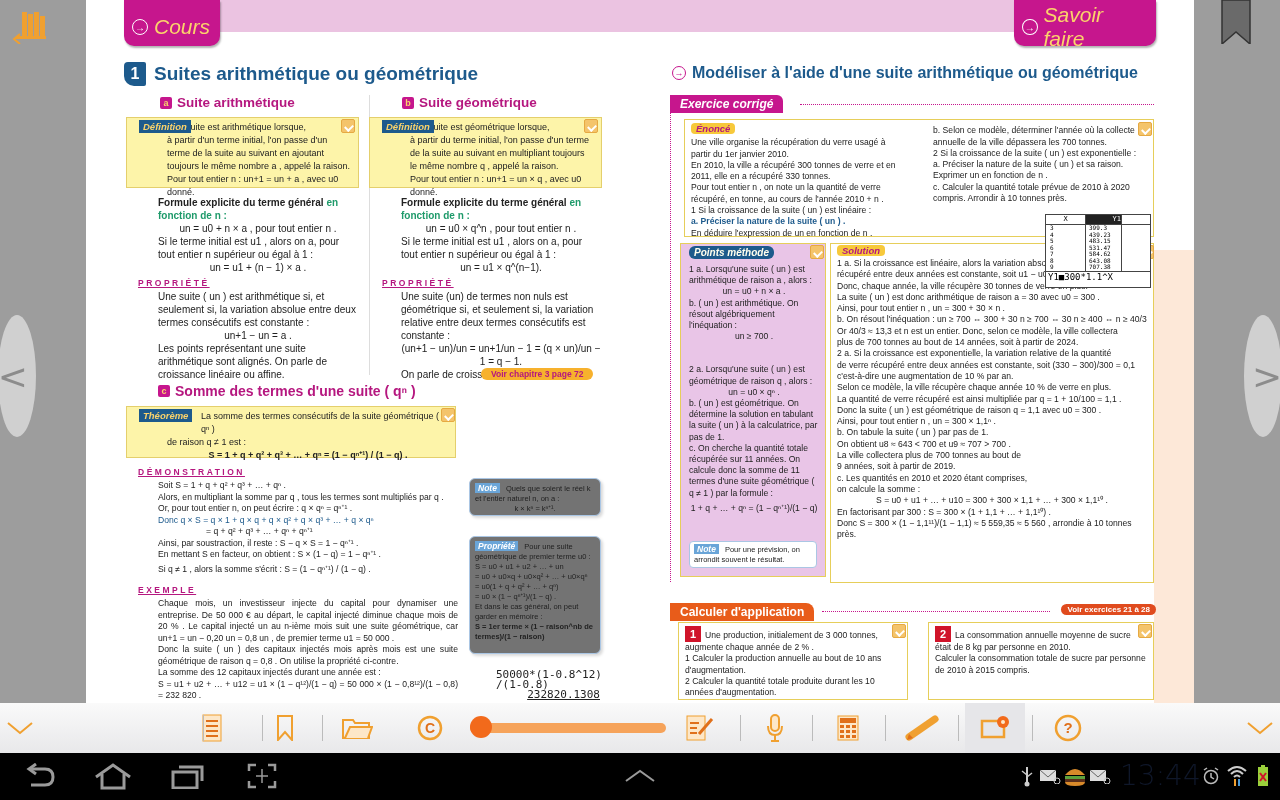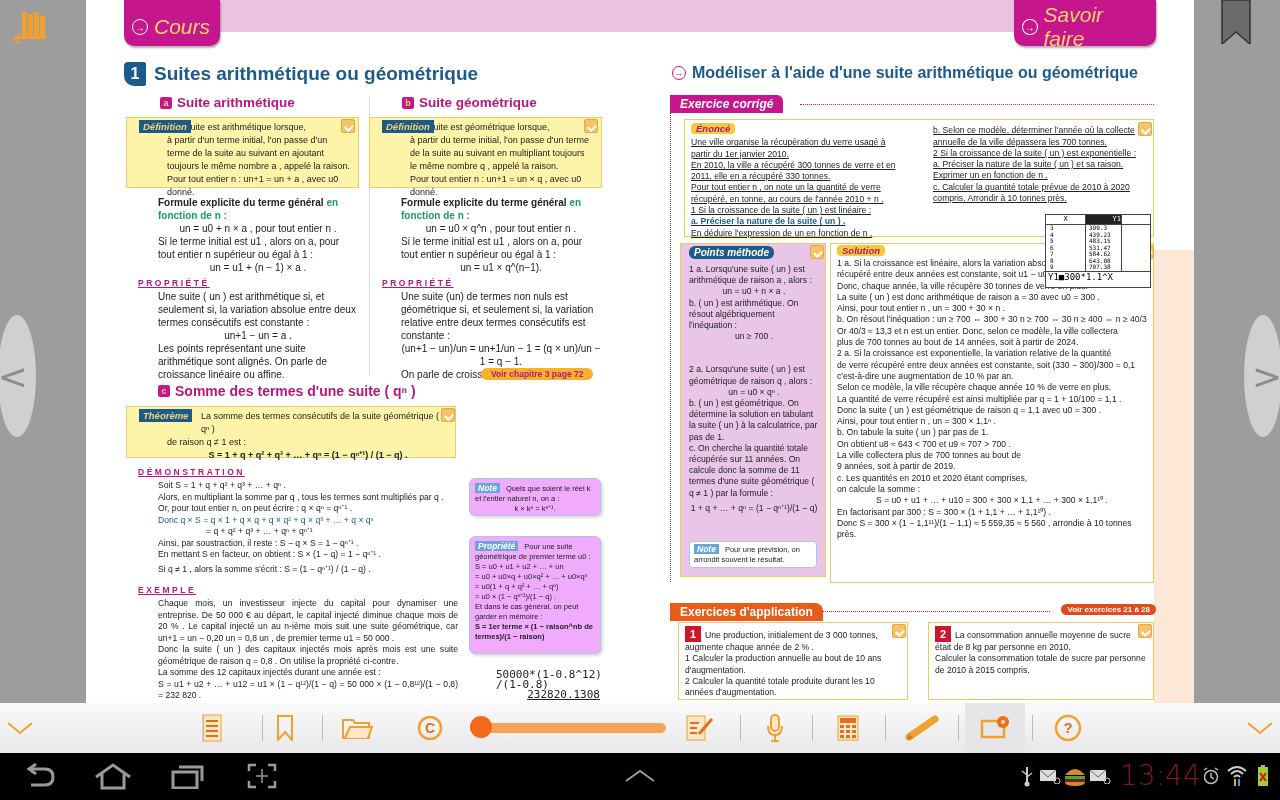--- a/index.html
+++ b/index.html
@@ -30,21 +30,21 @@
   .note-icon::after { content: ""; position: absolute; left: 3px; top: 4px; width: 6px; height: 4px; border-left: 2px solid #fff; border-bottom: 2px solid #fff; transform: rotate(-45deg); }
 
   .txt { position: absolute; font-size: 10px; line-height: 13px; color: #222; }
   .prop { position: absolute; font-size: 8.5px; letter-spacing: 2.5px; color: #b5177f; font-weight: bold; text-decoration: underline; }
   .green { color: #1e9a6a; font-weight: bold; }
   .blue { color: #1d5a8c; }
   .center { text-align: center; }
 
   .pill { position: absolute; background: #f7b12d; color: #b5177f; font-size: 8.5px; font-weight: bold; border-radius: 7px; padding: 1px 10px; }
 
-  .sidebox { position: absolute; background: #f0abfc; border: 1px solid #aac6e4; border-radius: 6px; box-shadow: 2px 2px 3px rgba(0,0,0,.15); font-size: 7.5px; line-height: 10px; padding: 4px 5px; color: #222; }
+  .sidebox { position: absolute; background: #737373; border: 1px solid #aac6e4; border-radius: 6px; box-shadow: 2px 2px 3px rgba(0,0,0,.15); font-size: 7.5px; line-height: 10px; padding: 4px 5px; color: #222; }
   .sidelabel { background: #6aa5d8; color: #fff; font-weight: bold; font-style: italic; padding: 0 3px; margin-right: 6px; font-size: 8.5px; }
 
   .calc { position: absolute; font-family: "DejaVu Sans Mono", monospace; font-size: 11px; line-height: 10px; color: #222; }
 
   
   .rh { position: absolute; left: 32px; top: 64px; font-size: 16px; color: #1d5a8c; font-weight: bold; display: flex; align-items: center; }
   .rh .arr { width: 14px; height: 14px; border: 1.5px solid #c6168d; border-radius: 50%; color: #c6168d; font-size: 9px; display: inline-flex; align-items: center; justify-content: center; margin-right: 6px; }
   .exhead { position: absolute; background: #c6168d; color: #fff; font-size: 12px; font-weight: bold; font-style: italic; padding: 2px 10px; border-radius: 0 6px 0 0; }
   .dots { position: absolute; border-top: 1.5px dotted #c6168d; height: 0; }
   .box { position: absolute; border: 1px solid #e6ce5a; background: #fff; font-size: 8.6px; line-height: 11.3px; color: #222; padding: 3px 6px; }
@@ -66,21 +66,21 @@
   
   .toolbar { position: absolute; left: 0; top: 703px; width: 1280px; height: 50px; background: linear-gradient(#fafafa, #e8e8ea); display: flex; align-items: center; }
   .tb-btn { position: absolute; top: 0; height: 50px; width: 60px; display: flex; align-items: center; justify-content: center; color: #f0a030; }
   .tb-sep { position: absolute; top: 12px; width: 1px; height: 26px; background: #bbb; }
   .slider { position: absolute; left: 470px; top: 723px; width: 196px; height: 10px; background: #f6a35a; border-radius: 5px; }
   .slider-knob { position: absolute; left: 470px; top: 716px; width: 22px; height: 22px; background: #f26a1b; border-radius: 50%; }
 
   
   .sysbar { position: absolute; left: 0; top: 753px; width: 1280px; height: 47px; background: #000; }
   .sys-ico { position: absolute; top: 758px; height: 36px; display: flex; align-items: center; justify-content: center; color: #9a9a9a; }
-  .clock { position: absolute; left: 1120px; top: 759px; color: #7f1d1d; font-size: 28px; font-family: "DejaVu Sans", sans-serif; font-weight: 300; }
+  .clock { position: absolute; left: 1120px; top: 759px; color: #0f172a; font-size: 28px; font-family: "DejaVu Sans", sans-serif; font-weight: 300; }
 </style>
 </head>
 <body>
 
 <div class="viewer">
 
   <svg class="lib-icon" viewBox="0 0 40 34">
     <rect x="12" y="2" width="5" height="24" fill="#f0a030"></rect>
     <rect x="18" y="4" width="5" height="22" fill="#f0a030"></rect>
     <rect x="24" y="2" width="5" height="24" fill="#f0a030"></rect>
@@ -229,21 +229,21 @@
 
     <div class="rh">
       <span class="arr">→</span>
       <span>Modéliser à l'aide d'une suite arithmétique ou géométrique</span>
     </div>
 
     <div class="exhead" style="left:30px;top:95px;">Exercice corrigé</div>
     <div class="dots" style="left:160px;top:104px;width:354px;"></div>
     <div style="position:absolute;left:30px;top:112px;border-left:1.5px dotted #c6168d;height:470px;"></div>
 
-    <div class="box" style="left:44px;top:119px;width:470px;height:118px;text-decoration:underline;">
+    <div class="box" style="left:44px;top:119px;width:470px;height:118px;">
       <span class="tag">Énoncé</span>
       <div style="display:flex;gap:34px;margin-top:2px;">
         <div style="width:212px;">
           <div>Une ville organise la récupération du verre usagé à partir du 1er janvier 2010.</div>
           <div>En 2010, la ville a récupéré 300 tonnes de verre et en 2011, elle en a récupéré 330 tonnes.</div>
           <div>Pour tout entier n , on note un la quantité de verre récupéré, en tonne, au cours de l'année 2010 + n .</div>
           <div>1 Si la croissance de la suite ( un ) est linéaire :</div>
           <div class="blue-b">a. Préciser la nature de la suite ( un ) .</div>
           <div>En déduire l'expression de un en fonction de n .</div>
         </div>
@@ -326,21 +326,21 @@
           <div>483.15</div>
           <div>531.47</div>
           <div>584.62</div>
           <div>643.08</div>
           <div>707.38</div>
         </div>
       </div>
       <div style="border-top:1px solid #444;font-size:9px;line-height:11px;padding-left:2px;">Y1■300*1.1^X</div>
     </div>
 
-    <div class="appl">Exercices d'application</div>
+    <div class="appl">Calculer d'application</div>
     <div class="dots" style="left:182px;top:611px;width:228px;"></div>
     <div class="voir">Voir exercices 21 à 28</div>
 
     <div class="box" style="left:38px;top:622px;width:230px;height:78px;">
       <span class="exnum">1</span><span>Une production, initialement de 3 000 tonnes, augmente chaque année de 2 % .</span>
       <div>1 Calculer la production annuelle au bout de 10 ans d'augmentation.</div>
       <div>2 Calculer la quantité totale produite durant les 10 années d'augmentation.</div>
     </div>
     <span class="note-icon" style="left:252px;top:624px;"></span>
     <div class="box" style="left:288px;top:622px;width:226px;height:78px;">

